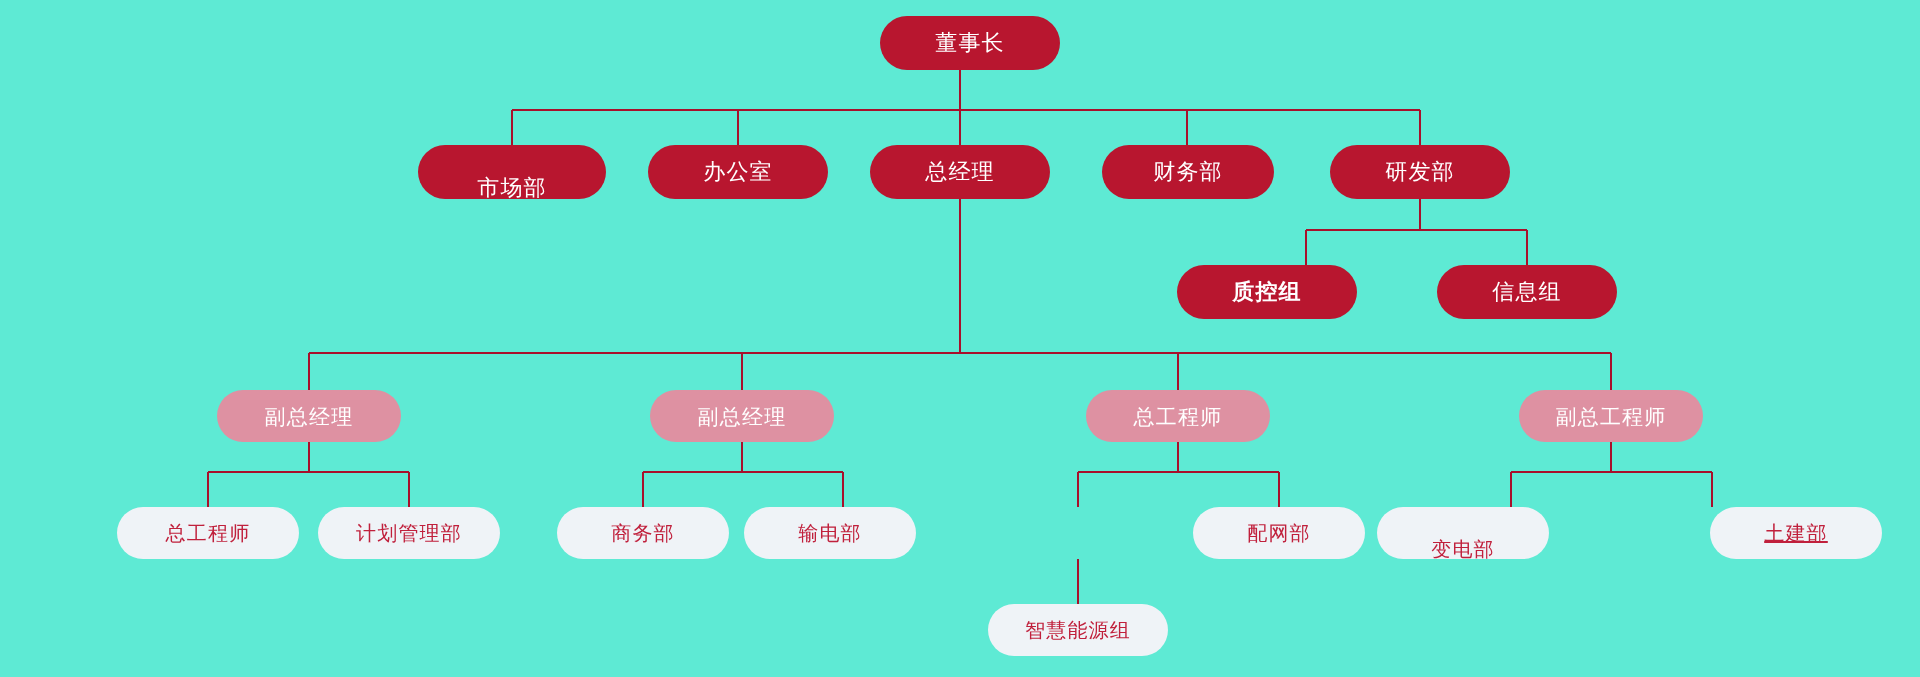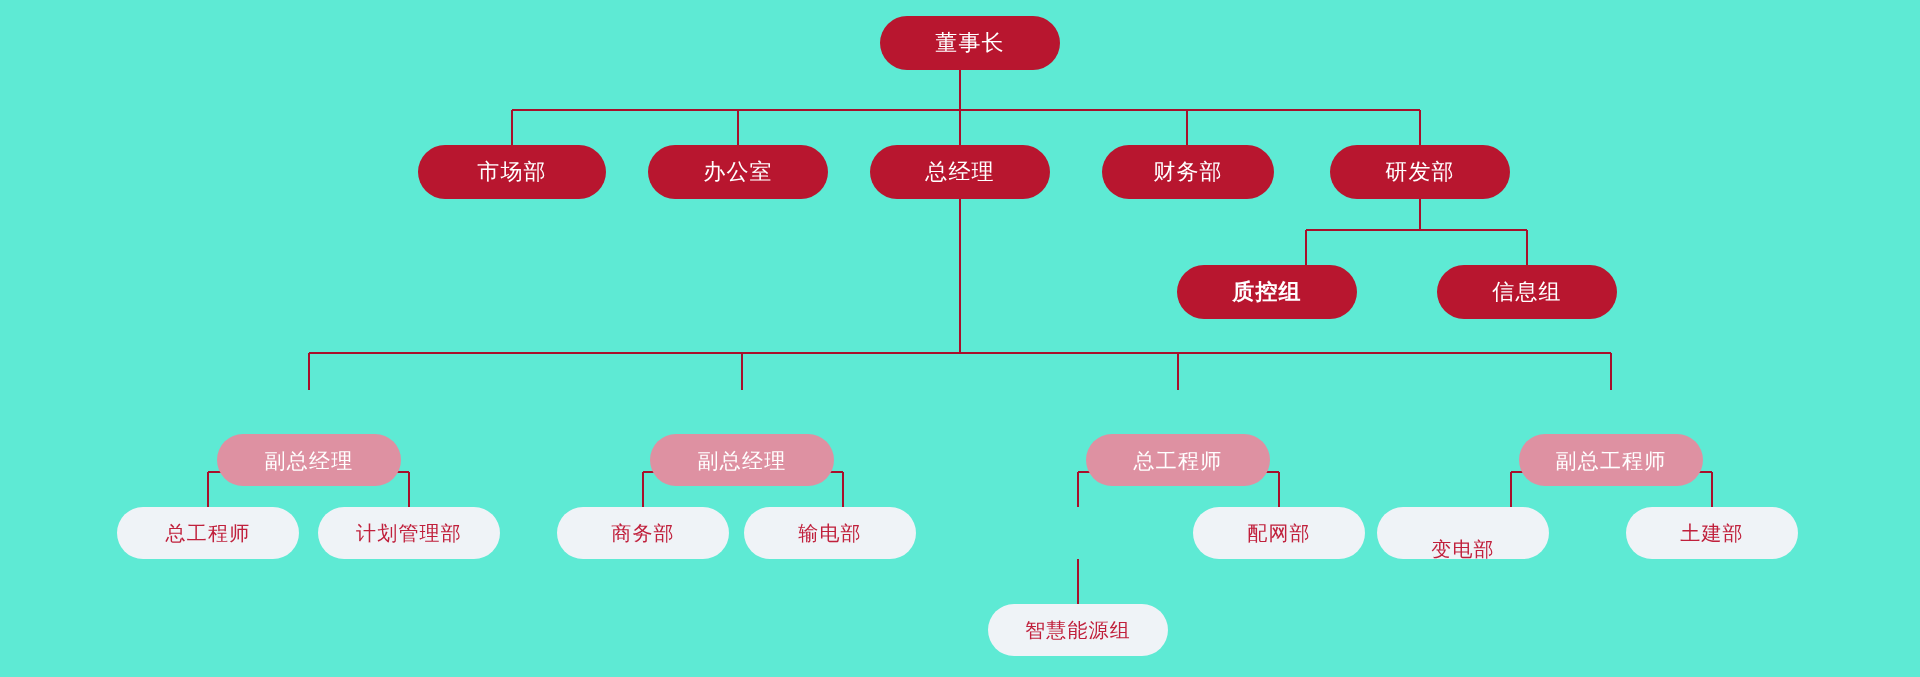--- a/index.html
+++ b/index.html
@@ -38,21 +38,20 @@
     background: #B8162F;
     color: #ffffff;
     font-size: 22px;
     height: 54px;
   }
   .node.level-pink {
     background: #DE91A2;
     color: #ffffff;
     font-size: 21px;
     height: 52px;
-    margin-top: 44px;
   }
   .node.level-light {
     background: #EFF3F7;
     color: #C0203C;
     font-size: 20px;
     height: 52px;
   }
 </style>
 </head>
 <body>
@@ -103,21 +102,21 @@
       <path d="M 1712 472 L 1712 507"></path>
 
       <path d="M 1078 559 L 1078 604"></path>
     </g>
   </svg>
 
   <div class="node level-dark" style="left:880px; top:16px; width:180px;">
     <span>董事长</span>
   </div>
 
-  <div class="node level-dark" style="left:418px; top:145px; width:188px;">
+  <div class="node level-dark" style="left:418px; top:145px; width:188px;align-items:flex-end;">
     <span>市场部</span>
   </div>
   <div class="node level-dark" style="left:648px; top:145px; width:180px;">
     <span>办公室</span>
   </div>
   <div class="node level-dark" style="left:870px; top:145px; width:180px;text-align:center;">
     <span>总经理</span>
   </div>
   <div class="node level-dark" style="left:1102px; top:145px; width:172px;">
     <span>财务部</span>
@@ -157,21 +156,21 @@
   </div>
   <div class="node level-light" style="left:744px; top:507px; width:172px;">
     <span>输电部</span>
   </div>
   <div class="node level-light" style="left:1193px; top:507px; width:172px;">
     <span>配网部</span>
   </div>
   <div class="node level-light" style="left:1377px; top:507px; width:172px;align-items:flex-end;">
     <span>变电部</span>
   </div>
-  <div class="node level-light" style="left:1626px; top:507px; width:172px;">
+  <div class="node level-light" style="left:1710px; top:507px; width:172px;text-decoration:underline;">
     <span>土建部</span>
   </div>
 
   <div class="node level-light" style="left:988px; top:604px; width:180px;">
     <span>智慧能源组</span>
   </div>
 
 </div>
 
 </body></html>

